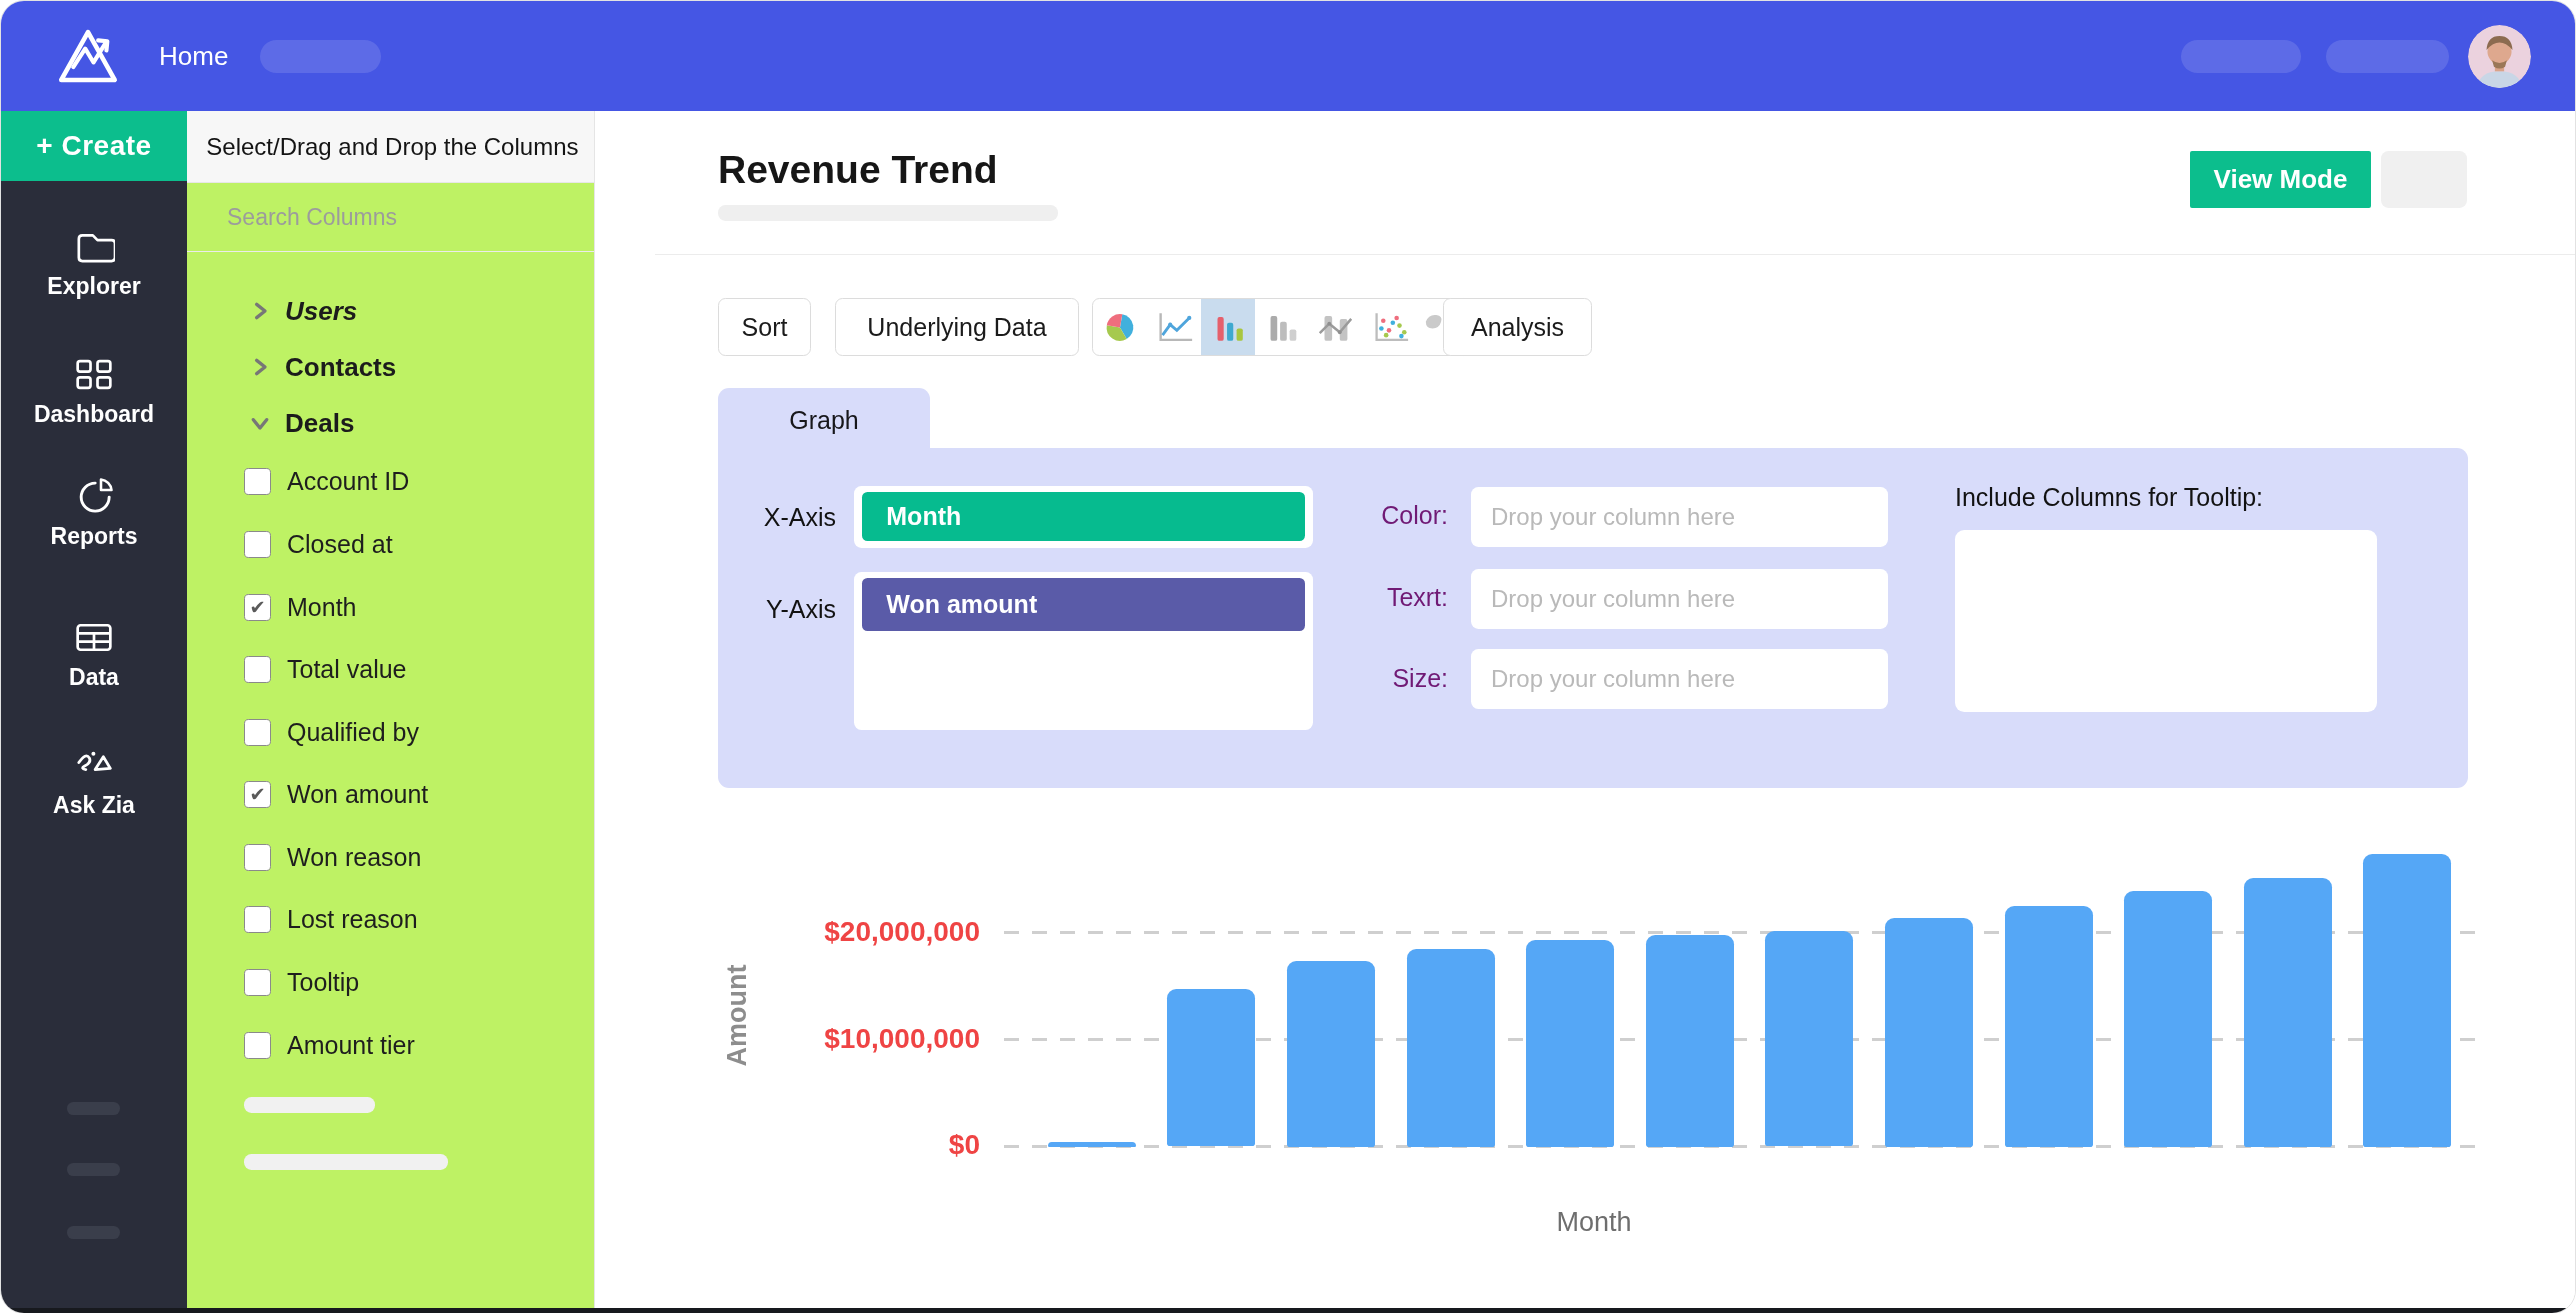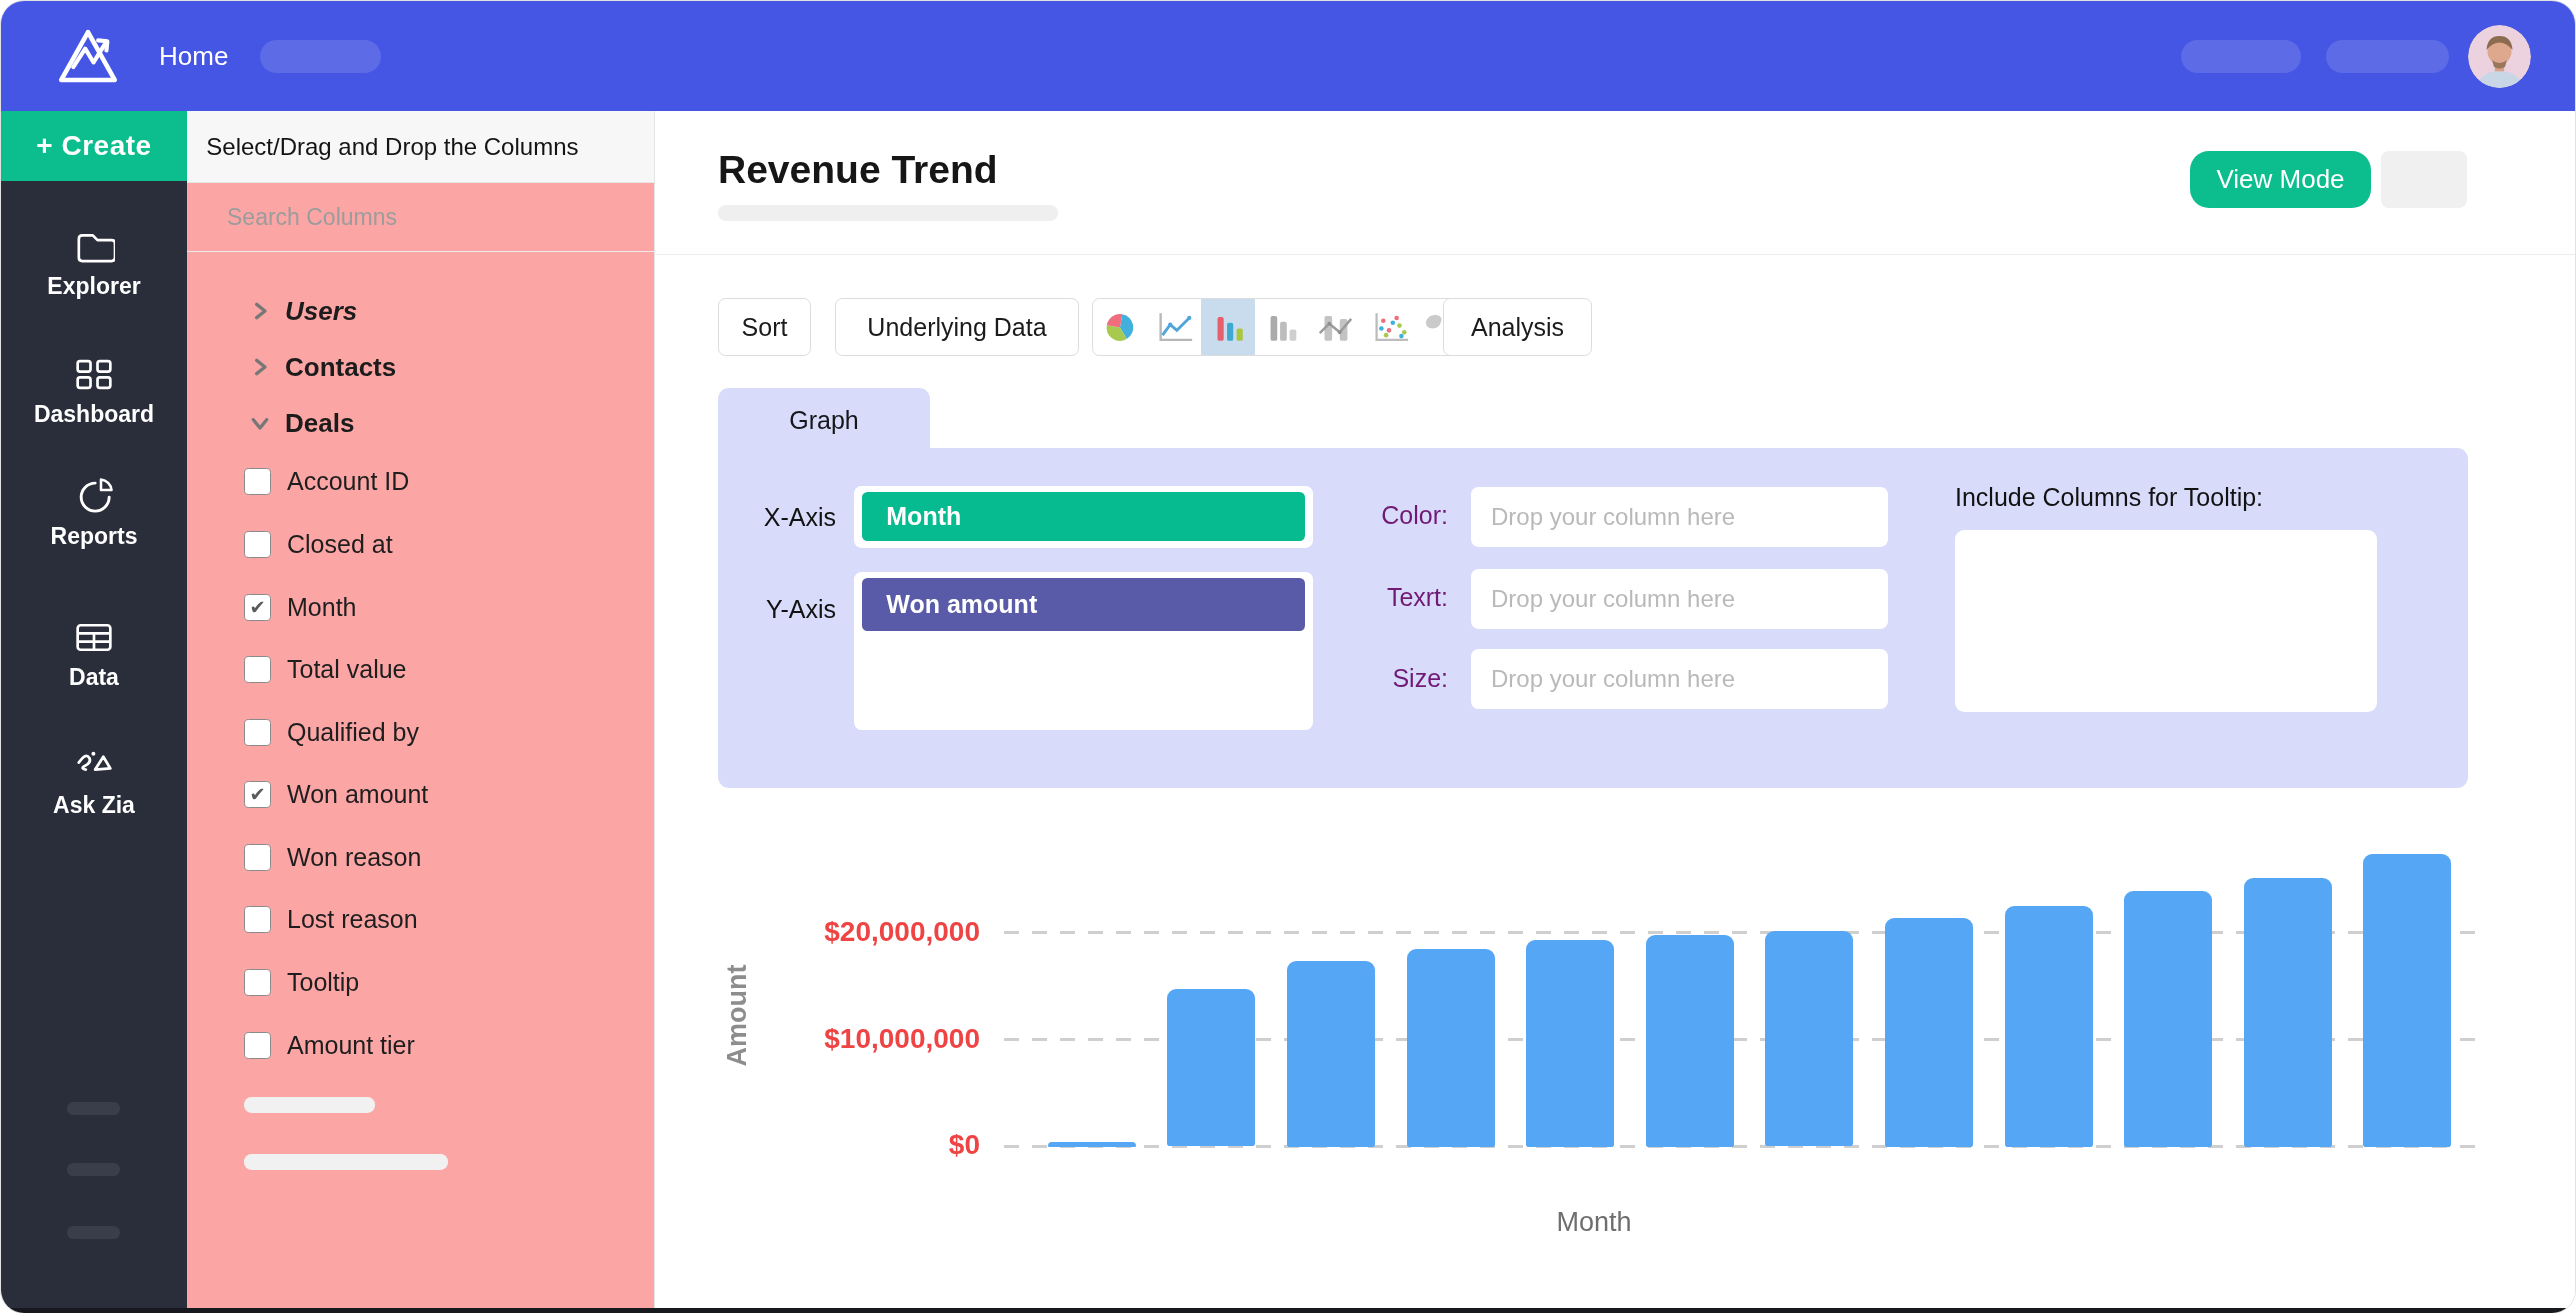--- a/index.html
+++ b/index.html
@@ -25,21 +25,21 @@
   
   .sidebar{position:absolute;left:0;top:110px;width:186px;bottom:5.5px;background:var(--sidebar);}
   .create-btn{position:absolute;left:0;top:0;width:186px;height:70px;background:var(--green);color:#fff;
     font-size:28px;font-weight:700;display:flex;align-items:center;justify-content:center;cursor:pointer;letter-spacing:0.5px;}
   .side-item{position:absolute;left:0;width:186px;height:103px;display:flex;flex-direction:column;align-items:center;justify-content:center;gap:7.4px;color:#fff;cursor:pointer;}
   .side-item svg{width:42px;height:39px;}
   .side-item .side-label{font-size:23px;font-weight:600;}
   .side-ph{position:absolute;left:66px;width:53px;height:13px;border-radius:6.4px;background:#3A3E4B;}
 
   
-  .colpanel{position:absolute;left:186px;top:110px;width:468px;bottom:5.5px;background:#fca5a5;border-right:0.9px solid #E5E5E5;}
+  .colpanel{position:absolute;left:186px;top:110px;width:408px;bottom:5.5px;background:#bef264;border-right:0.9px solid #E5E5E5;}
   .colpanel-header{position:absolute;left:0;top:0;width:100%;height:72px;background:#F7F7F7;border-bottom:0.9px solid #E7E7E7;
     display:flex;align-items:center;padding-left:19.3px;font-size:24px;font-weight:500;color:#141414;}
   .colpanel-search{position:absolute;left:0;top:72px;width:100%;height:69px;border-bottom:0.9px solid #EBEBEB;display:flex;align-items:center;}
   .colpanel-search input{border:none;outline:none;width:100%;margin-left:40px;font-size:23px;color:#333;background:transparent;}
   .colpanel-search input::placeholder{color:#9C9C9C;}
   .group-row{position:absolute;left:0;width:100%;height:52px;display:flex;align-items:center;cursor:pointer;}
   .group-row .chev{position:absolute;left:63px;width:20px;height:20px;}
   .group-row .chev.down{transform:rotate(90deg);}
   .group-row .group-label{position:absolute;left:98px;font-size:26px;font-weight:700;color:#1C1C1C;}
   .field-row{position:absolute;left:0;width:100%;height:63px;display:flex;align-items:center;cursor:pointer;}
@@ -48,22 +48,22 @@
   .field-label{position:absolute;left:100px;font-size:25px;color:#1E1E1E;}
   .col-ph{position:absolute;background:#F1F1F1;border-radius:7.4px;height:15.6px;}
   .col-ph.short{left:57px;top:986px;width:131px;}
   .col-ph.long{left:57px;top:1043px;width:204px;}
 
   
   .main{position:absolute;left:654px;top:110px;right:0;bottom:5.5px;background:#fff;}
   .page-title{position:absolute;left:63px;top:37px;font-size:39px;font-weight:600;color:#161616;}
   .title-ph{position:absolute;left:63px;top:94px;width:340px;height:15.6px;border-radius:7.4px;background:#EFEFEF;}
   .hdr-divider{position:absolute;left:0;top:143px;right:0;height:0.9px;background:#ECECEC;}
-  .viewmode-btn{position:absolute;left:1535px;top:40px;width:181px;height:57px;background:var(--green);border-radius:19px;
-    color:#fff;font-size:26px;font-weight:400;display:flex;align-items:center;justify-content:center;cursor:pointer;}
+  .viewmode-btn{position:absolute;left:1535px;top:40px;width:181px;height:57px;background:var(--green);border-radius:2px;
+    color:#fff;font-size:26px;font-weight:700;display:flex;align-items:center;justify-content:center;cursor:pointer;}
   .gray-btn{position:absolute;left:1726px;top:40px;width:86px;height:57px;background:#F0F0F0;border-radius:7.4px;cursor:pointer;}
 
   .tool-btn{position:absolute;top:187px;height:58px;background:#fff;border:0.9px solid #DCDCDC;border-radius:7.4px;
     display:flex;align-items:center;justify-content:center;font-size:25px;color:#1B1B1B;cursor:pointer;}
   .tool-sort{left:63px;width:93px;}
   .tool-underlying{left:180px;width:244px;}
   .tool-analysis{left:788px;width:149px;}
   .icon-group{position:absolute;left:437px;top:187px;width:379px;height:58px;border:0.9px solid #DCDCDC;border-radius:7.4px;background:#fff;
     display:flex;overflow:hidden;}
   .icon-cell{flex:1 1 0;display:flex;align-items:center;justify-content:center;cursor:pointer;}

